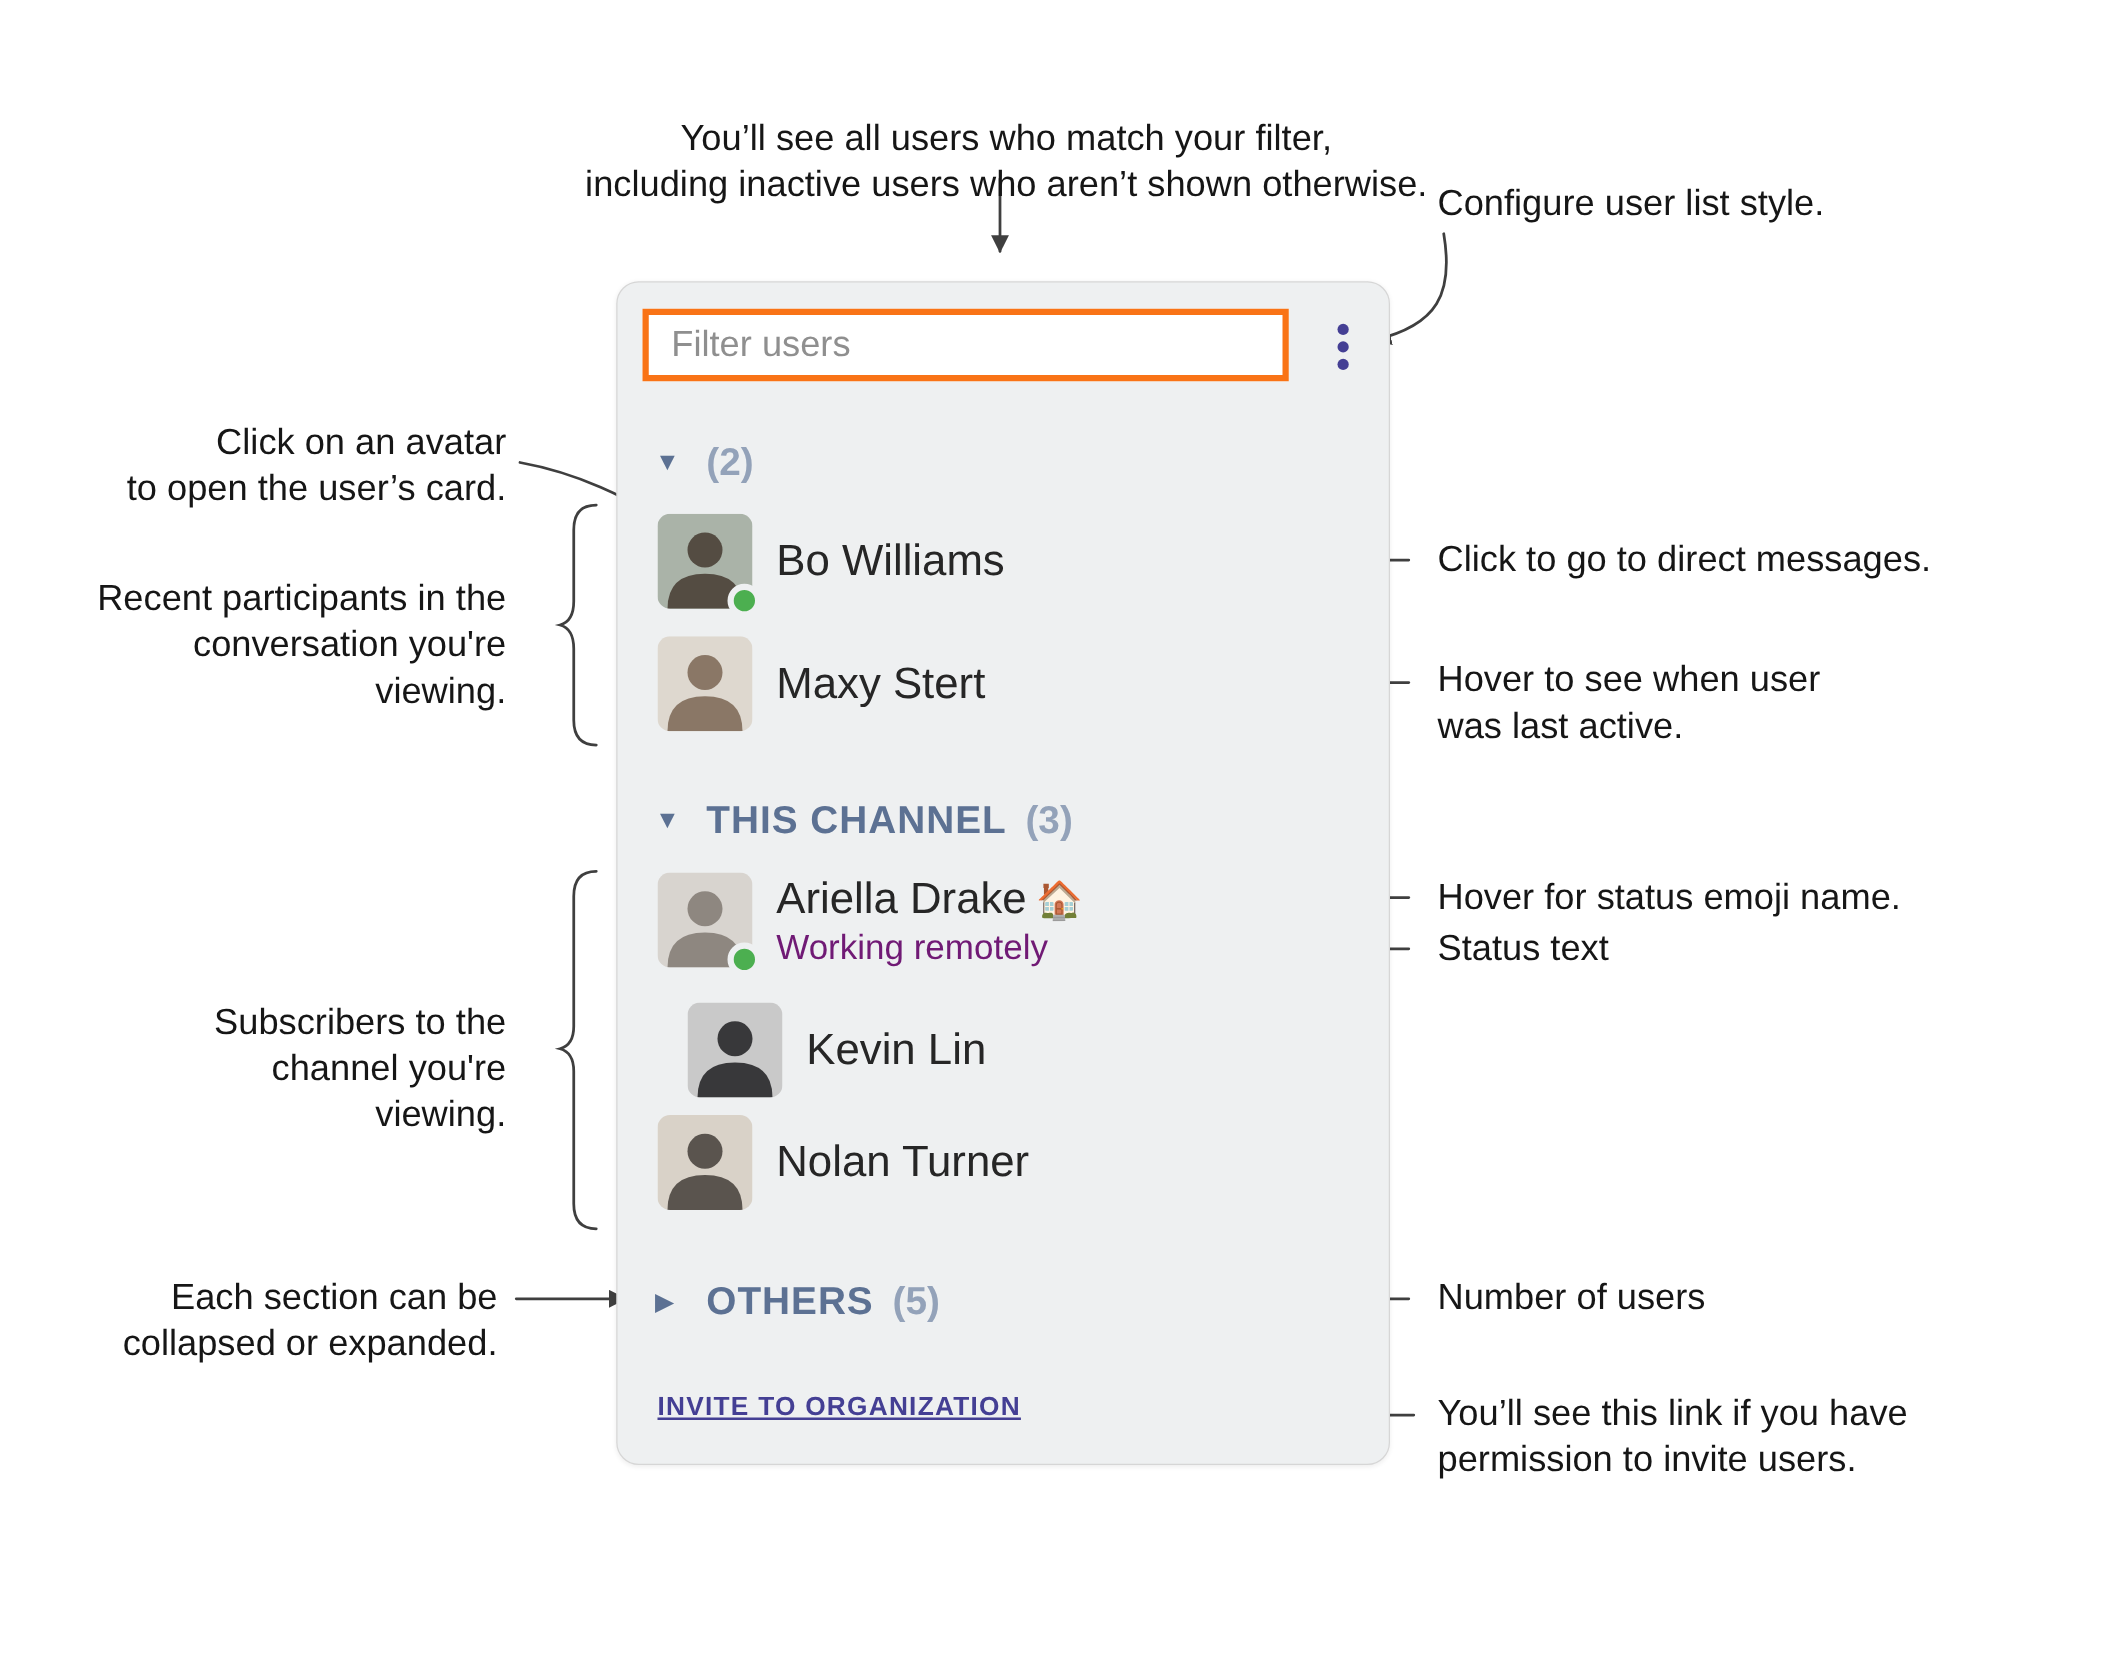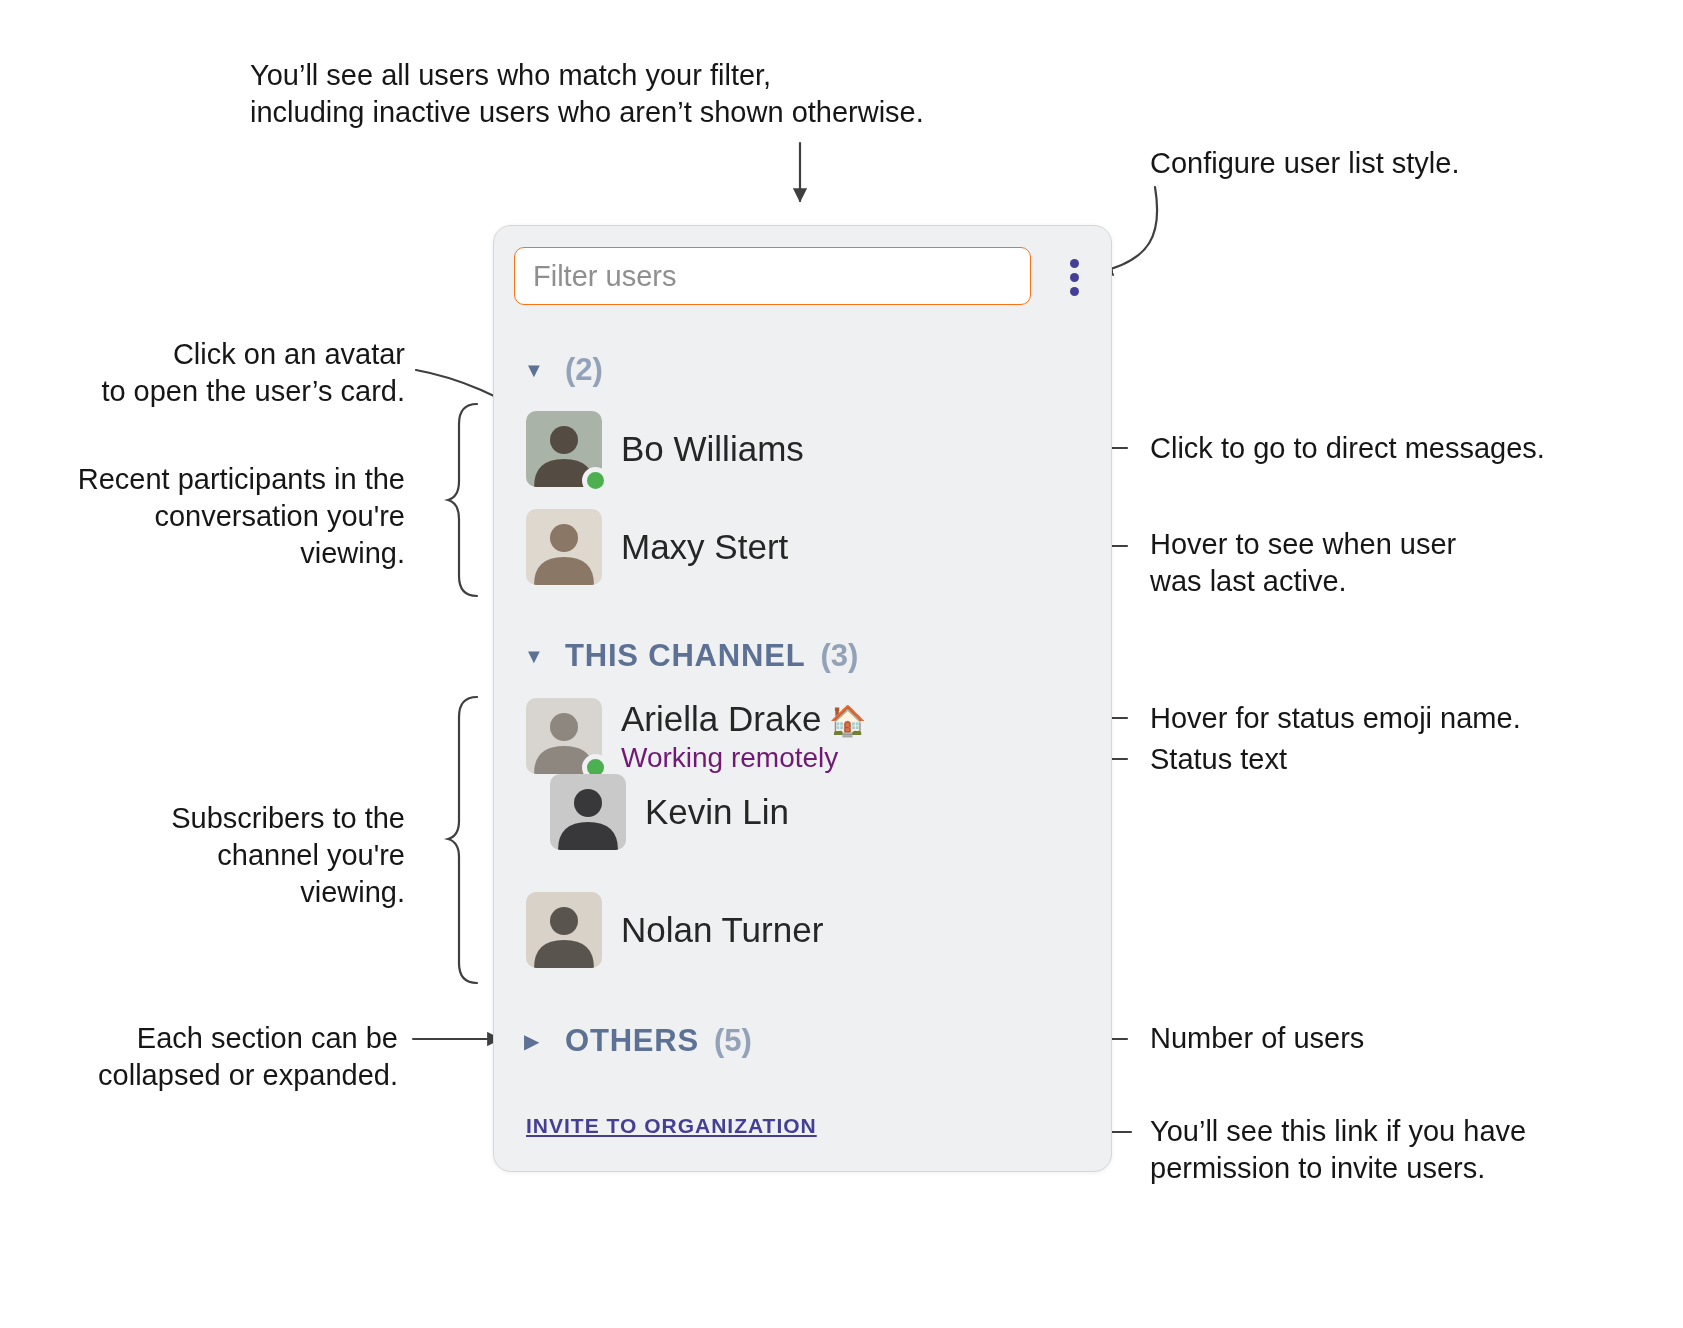--- a/index.html
+++ b/index.html
@@ -3,28 +3,28 @@
 <meta charset="utf-8">
 <style>
   html,body{margin:0;padding:0;background:#ffffff;}
   .canvas{position:relative;width:1683px;height:1328px;background:#ffffff;
           font-family:"Liberation Sans","DejaVu Sans",sans-serif;color:#1b1b1b;overflow:hidden;}
   .overlay{position:absolute;left:0;top:0;width:1683px;height:1328px;pointer-events:none;}
 
   
   .ann{position:absolute;font-size:29px;line-height:37px;white-space:pre-line;color:#161616;}
   .ann.r{text-align:right;}
-  .ann.c{}
+  .ann.c{text-align:center;margin-top:36px;}
 
   
   .panel{position:absolute;left:493px;top:225px;width:617px;height:945px;
          background:var(--panel_bg,#eef0f1);border:1px solid #d6d6d6;border-radius:18px;
          box-shadow:0 1px 4px rgba(0,0,0,.07);}
   .filter-input{position:absolute;left:20px;top:21px;width:517px;height:58px;box-sizing:border-box;
-         border:1px solid #f97316;border-radius:10px;background:#ffffff;
+         border:5px solid #f97316;border-radius:0;background:#ffffff;
          font-family:"Liberation Sans","DejaVu Sans",sans-serif;font-size:29px;
          padding:0 18px;color:#333;outline:none;}
   .filter-input::placeholder{color:#8f8f8f;}
   .kebab{position:absolute;left:564px;top:27px;width:32px;height:48px;display:flex;flex-direction:column;
          align-items:center;justify-content:center;gap:5px;cursor:pointer;}
   .kebab i{width:9px;height:9px;border-radius:50%;background:var(--accent,#443f94);display:block;}
 
   .sec{position:absolute;left:30px;height:40px;display:flex;align-items:center;gap:15px;cursor:pointer;}
   .sec .tri{font-size:20px;color:var(--section_header,#5c7193);width:26px;text-align:left;}
   .sec .lbl{font-size:31px;font-weight:700;letter-spacing:.8px;color:var(--section_header,#5c7193);}
@@ -147,21 +147,21 @@
         <span class="presence"></span>
       </div>
       <div>
         <div class="uname">
           <span>Ariella Drake</span><span class="uemoji">🏠</span>
         </div>
         <div class="ustatus">Working remotely</div>
       </div>
     </div>
 
-    <div class="row" style="top:548px;padding-left:24px;">
+    <div class="row" style="top:576px;padding-left:24px;">
       <div class="avatar">
         <svg viewBox="0 0 76 76">
           <rect width="76" height="76" fill="#c9c9c9"></rect>
           <circle cx="38" cy="29" r="14" fill="#38383a"></circle>
           <path d="M8 76 Q8 48 38 48 Q68 48 68 76 Z" fill="#38383a"></path>
         </svg>
       </div>
       <div>
         <div class="uname">Kevin Lin</div>
       </div>

